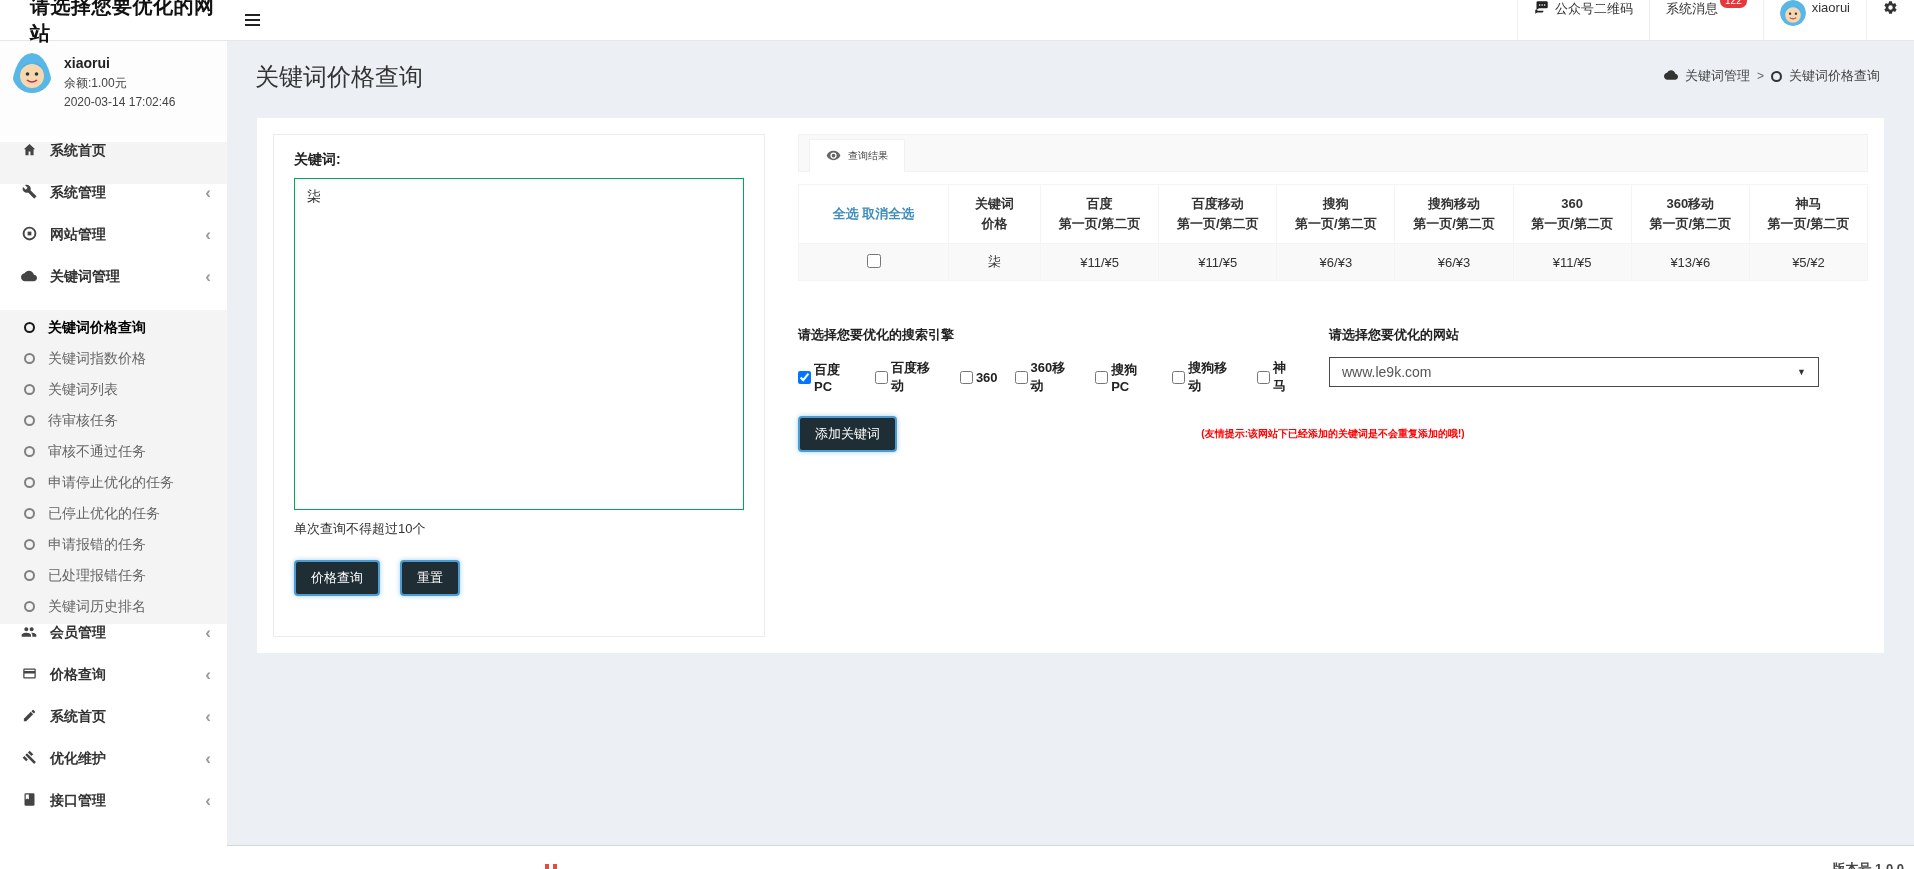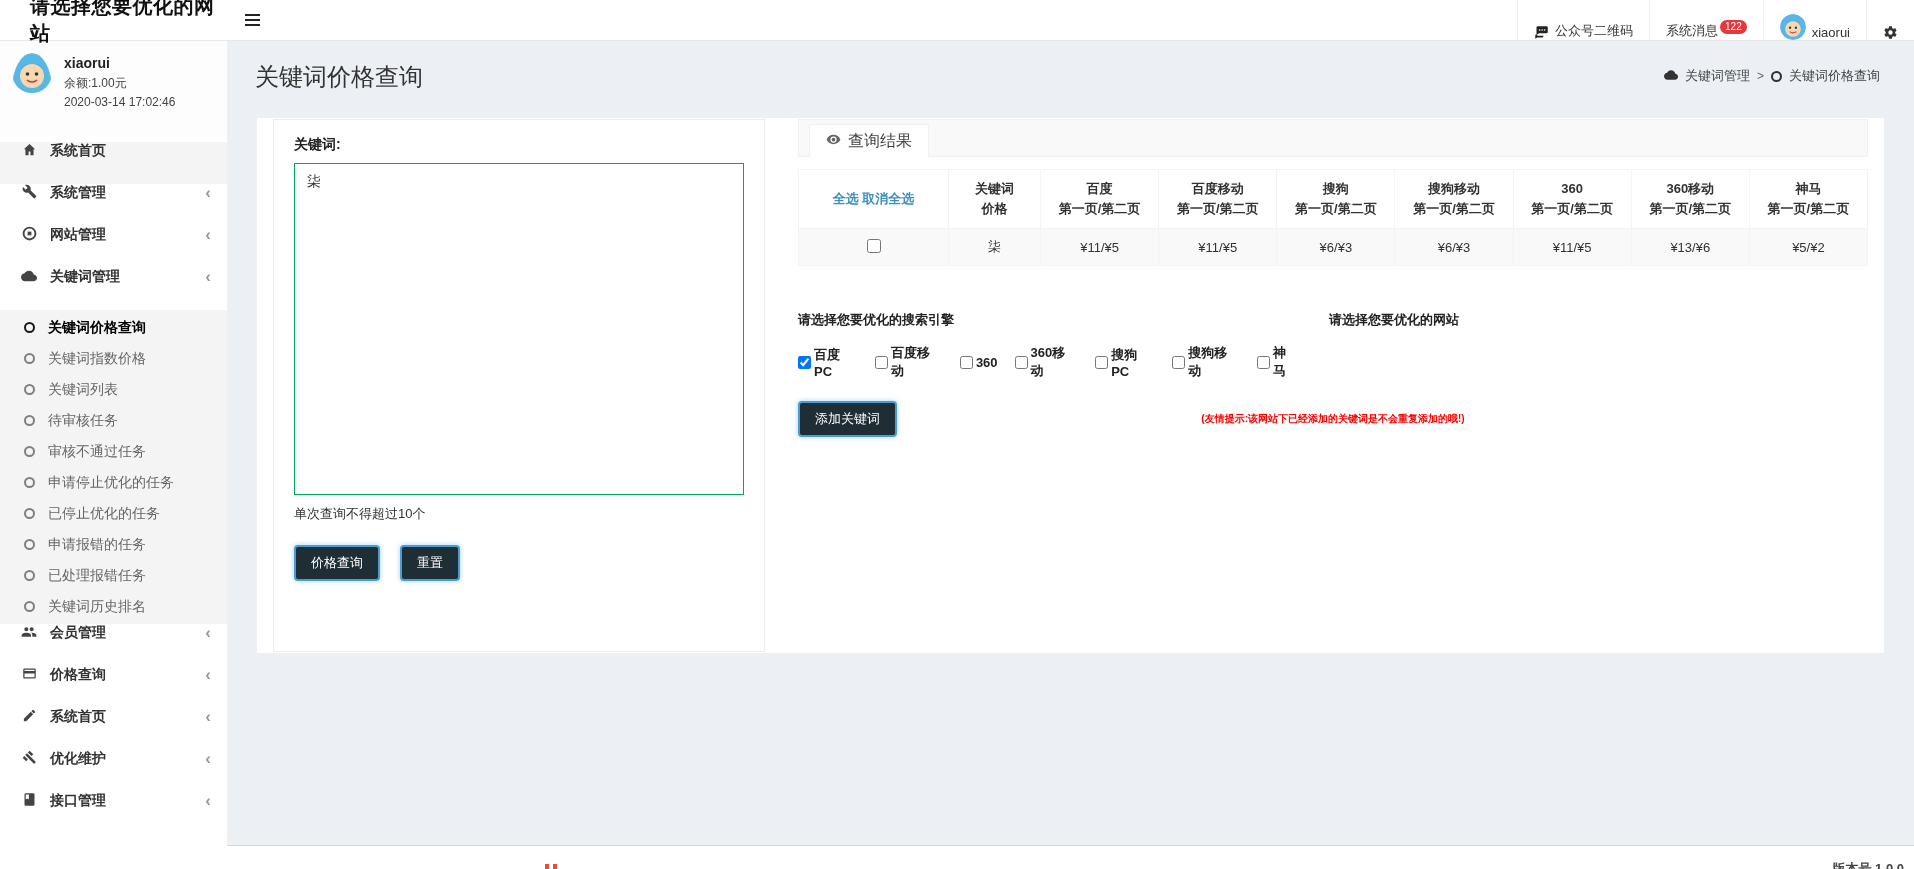--- a/index.html
+++ b/index.html
@@ -8,21 +8,21 @@
 
   
   .navbar { height: 41px; display: flex; align-items: stretch; background: #fff;
     border-bottom: 1px solid #e7e7e7; position: relative; z-index: 5; }
   .logo { width: 227px; display: flex; align-items: center; padding-left: 30px;
     font-size: 20px; font-weight: bold; color: #111; letter-spacing: .5px; }
   .hamburger { width: 50px; display: flex; flex-direction: column; justify-content: center;
     align-items: center; gap: 3px; cursor: pointer; }
   .hamburger i { width: 15px; height: 2px; background: #222; display: block; }
   .nav-right { margin-left: auto; display: flex; align-items: stretch; font-size: 13px; }
-  .nav-item { display: flex; align-items: flex-end; gap: 6px; padding: 0 16px;
+  .nav-item { display: flex; align-items: flex-start; gap: 6px; padding: 0 16px;
     border-left: 1px solid #f0f0f0; cursor: pointer; color: #333; }
   .nav-item svg { display: block; }
   .badge { background: #e4393c; color: #fff; font-size: 10px; line-height: 1;
     padding: 2px 5px; border-radius: 9px; position: relative; top: -6px; margin-left: -4px; }
   .avatar { border-radius: 50%; overflow: hidden; display: inline-block; line-height: 0; }
 
   
   .page-body { display: flex; height: 828px; }
   .sidebar { width: 227px; background: #fff; flex-shrink: 0; overflow: hidden; }
   .main { flex: 1; background: #ecf0f5; display: flex; flex-direction: column; overflow: hidden; }
@@ -51,38 +51,38 @@
   
   .content-header { height: 77px; padding: 20px 34px 0 28px; position: relative; }
   .page-title { font-size: 24px; font-weight: 400; color: #333; }
   .breadcrumb { position: absolute; right: 34px; top: 26px; display: flex; align-items: center;
     gap: 7px; font-size: 13px; color: #444; }
   .breadcrumb svg { fill: #333; }
   .crumb-ring { width: 11px; height: 11px; border: 2px solid #333; border-radius: 50%; display: inline-block; }
   .crumb-sep { color: #666; font-size: 12px; }
 
   
-  .box { margin: 0 30px; background: #fff; height: 535px; padding: 1px 16px; display: flex; }
+  .box { margin: 0 30px; background: #fff; height: 535px; padding: 16px 16px; display: flex; }
   .left-card { width: 492px; border: 1px solid #ececec; padding: 16px 20px; flex-shrink: 0; }
   .kw-label { font-size: 14px; font-weight: bold; color: #222; }
   .kw-textarea { width: 100%; height: 332px; margin-top: 9px; border: 1px solid #00a65a;
     outline: none; resize: none; padding: 9px 12px; font-size: 14px; color: #333;
     font-family: "Liberation Sans", "DejaVu Sans", sans-serif; }
   .limit-hint { font-size: 13px; color: #333; margin-top: 6px; }
   .btn-row { display: flex; justify-content: flex-start; gap: 20px; margin-top: 22px; }
   .btn-dark { background: #1f2d35; color: #fff; font-size: 13px; padding: 7px 15px;
     border: 2px solid #4b9cd3; border-radius: 4px; cursor: pointer;
     box-shadow: 0 0 5px rgba(82,168,236,.55);
     font-family: "Liberation Sans", "DejaVu Sans", sans-serif; }
 
   .right-panel { flex: 1; min-width: 0; margin-left: 33px; }
   .tab-strip { background: #f9f9f9; border: 1px solid #f1f1f1; height: 38px;
     display: flex; align-items: flex-end; padding-left: 10px; }
   .tab { background: #fff; border: 1px solid #f1f1f1; border-bottom: none; height: 33px;
-    padding: 0 16px; display: flex; align-items: center; gap: 7px; font-size: 16px;
+    padding: 0 16px; display: flex; align-items: center; gap: 7px; font-size: 10px;
     color: #444; position: relative; top: 1px; cursor: pointer; }
   .tab svg { fill: #666; }
 
   table.results { width: 100%; border-collapse: collapse; margin-top: 12px;
     font-size: 13px; color: #333; table-layout: fixed; }
   .results th, .results td { border: 1px solid #f4f4f4; text-align: center; padding: 9px 6px; }
   .results th { font-weight: bold; background: #fff; line-height: 1.55; }
   .results tbody tr { background: #f9f9f9; }
   .sel-link { color: #3c8dbc; text-decoration: none; font-weight: bold; cursor: pointer; }
   .results input[type=checkbox] { width: 14px; height: 14px; }
@@ -444,20 +444,24 @@
                   <span>搜狗移动</span>
                 </label>
               <label class="engine-opt">
                   <input type="checkbox" style="">
                   <span>神马</span>
                 </label>
             </div>
           </div>
           <div class="website">
             <div class="opt-label">请选择您要优化的网站</div>
+            <div class="select-box">
+              <span>www.le9k.com</span>
+              <span class="caret">▼</span>
+            </div>
           </div>
         </div>
 
         <div class="add-row">
           <button class="btn-dark">添加关键词</button>
           <span class="hint-red">(友情提示:该网站下已经添加的关键词是不会重复添加的哦!)</span>
         </div>
       </div>
     </div>
 

